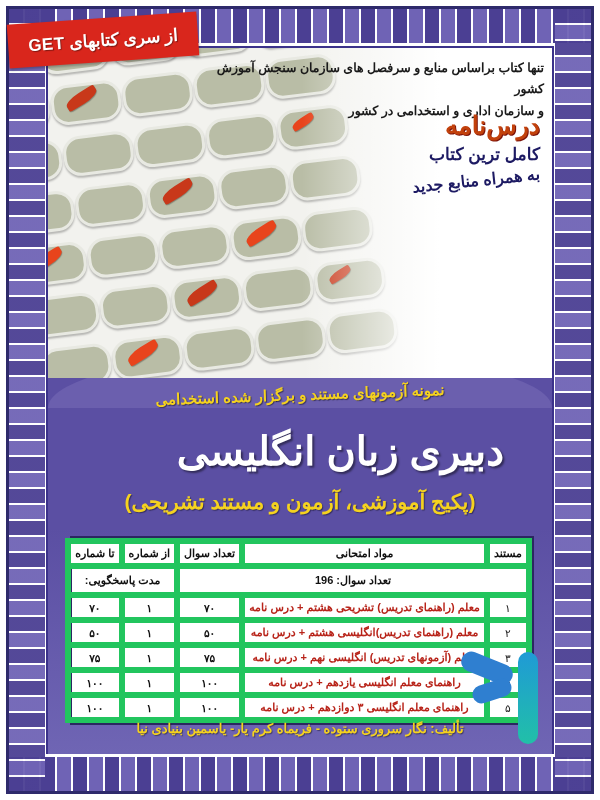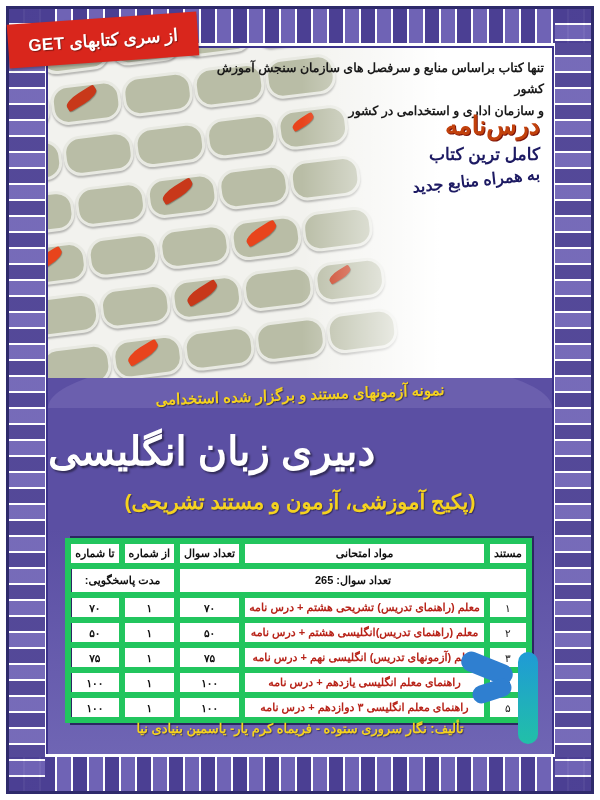--- a/index.html
+++ b/index.html
@@ -211,21 +211,21 @@
     font-size: 15px;
     font-weight: bold;
     text-shadow: 1px 1px 1px rgba(0,0,0,0.45);
     transform: rotate(-2deg);
   }
   .main-title {
     position: absolute;
     left: 0;
     top: 50px;
     width: 456px;
-    text-align: left;
+    text-align: right;
     direction: rtl;
     color: #ffffff;
     font-size: 40px;
     font-weight: bold;
     letter-spacing: 1px;
     text-shadow: 2px 2px 2px rgba(0,0,0,0.45);
   }
   .sub-title {
     position: absolute;
     left: 0;
@@ -411,21 +411,21 @@
     <div class="purple-top-wave"></div>
 
     <div class="banner-yellow">نمونه آزمونهای مستند و برگزار شده استخدامی</div>
     <div class="main-title">دبیری زبان انگلیسی</div>
     <div class="sub-title">(پکیج آموزشی، آزمون و مستند تشریحی)</div>
 
     <div class="table-wrap">
       <table class="info">
         <tbody>
           <tr class="topinfo">
-            <td colspan="3">تعداد سوال: 265</td>
+            <td colspan="3">تعداد سوال: 196</td>
             <td colspan="2">مدت پاسخگویی:</td>
           </tr>
         </tbody>
         <thead>
           <tr>
             <th>مستند</th>
             <th>مواد امتحانی</th>
             <th>تعداد سوال</th>
             <th>از شماره</th>
             <th>تا شماره</th>

